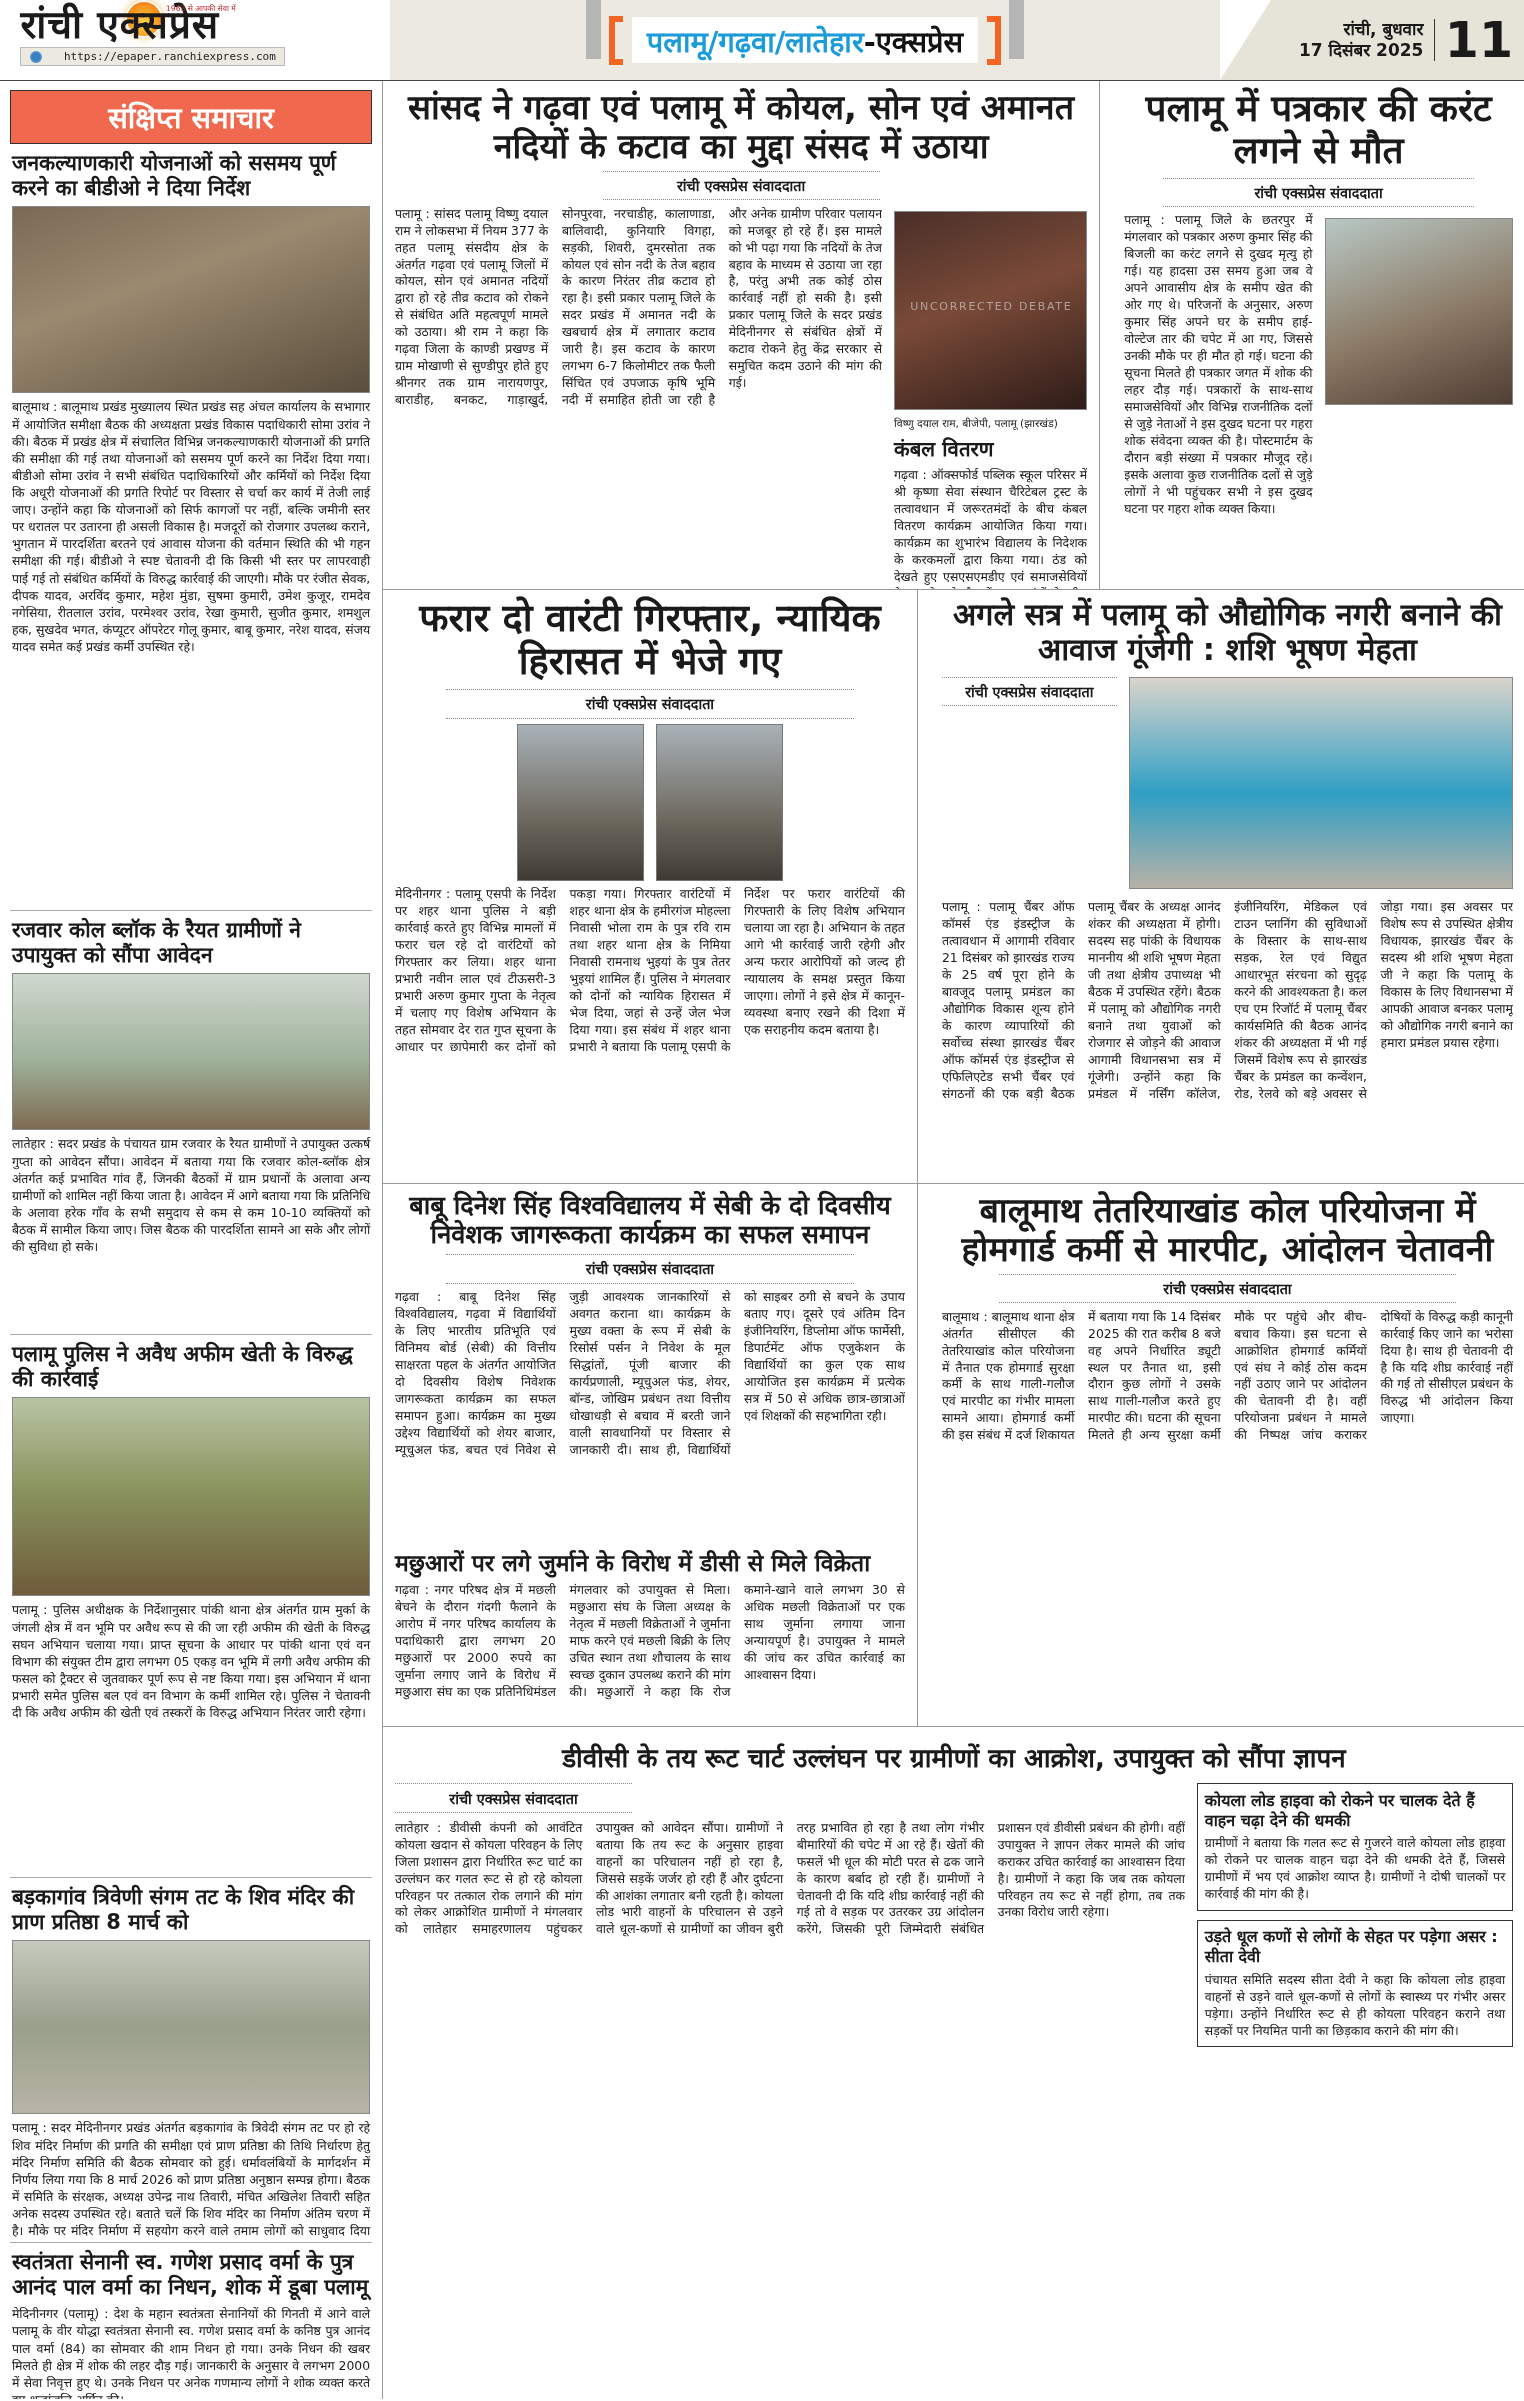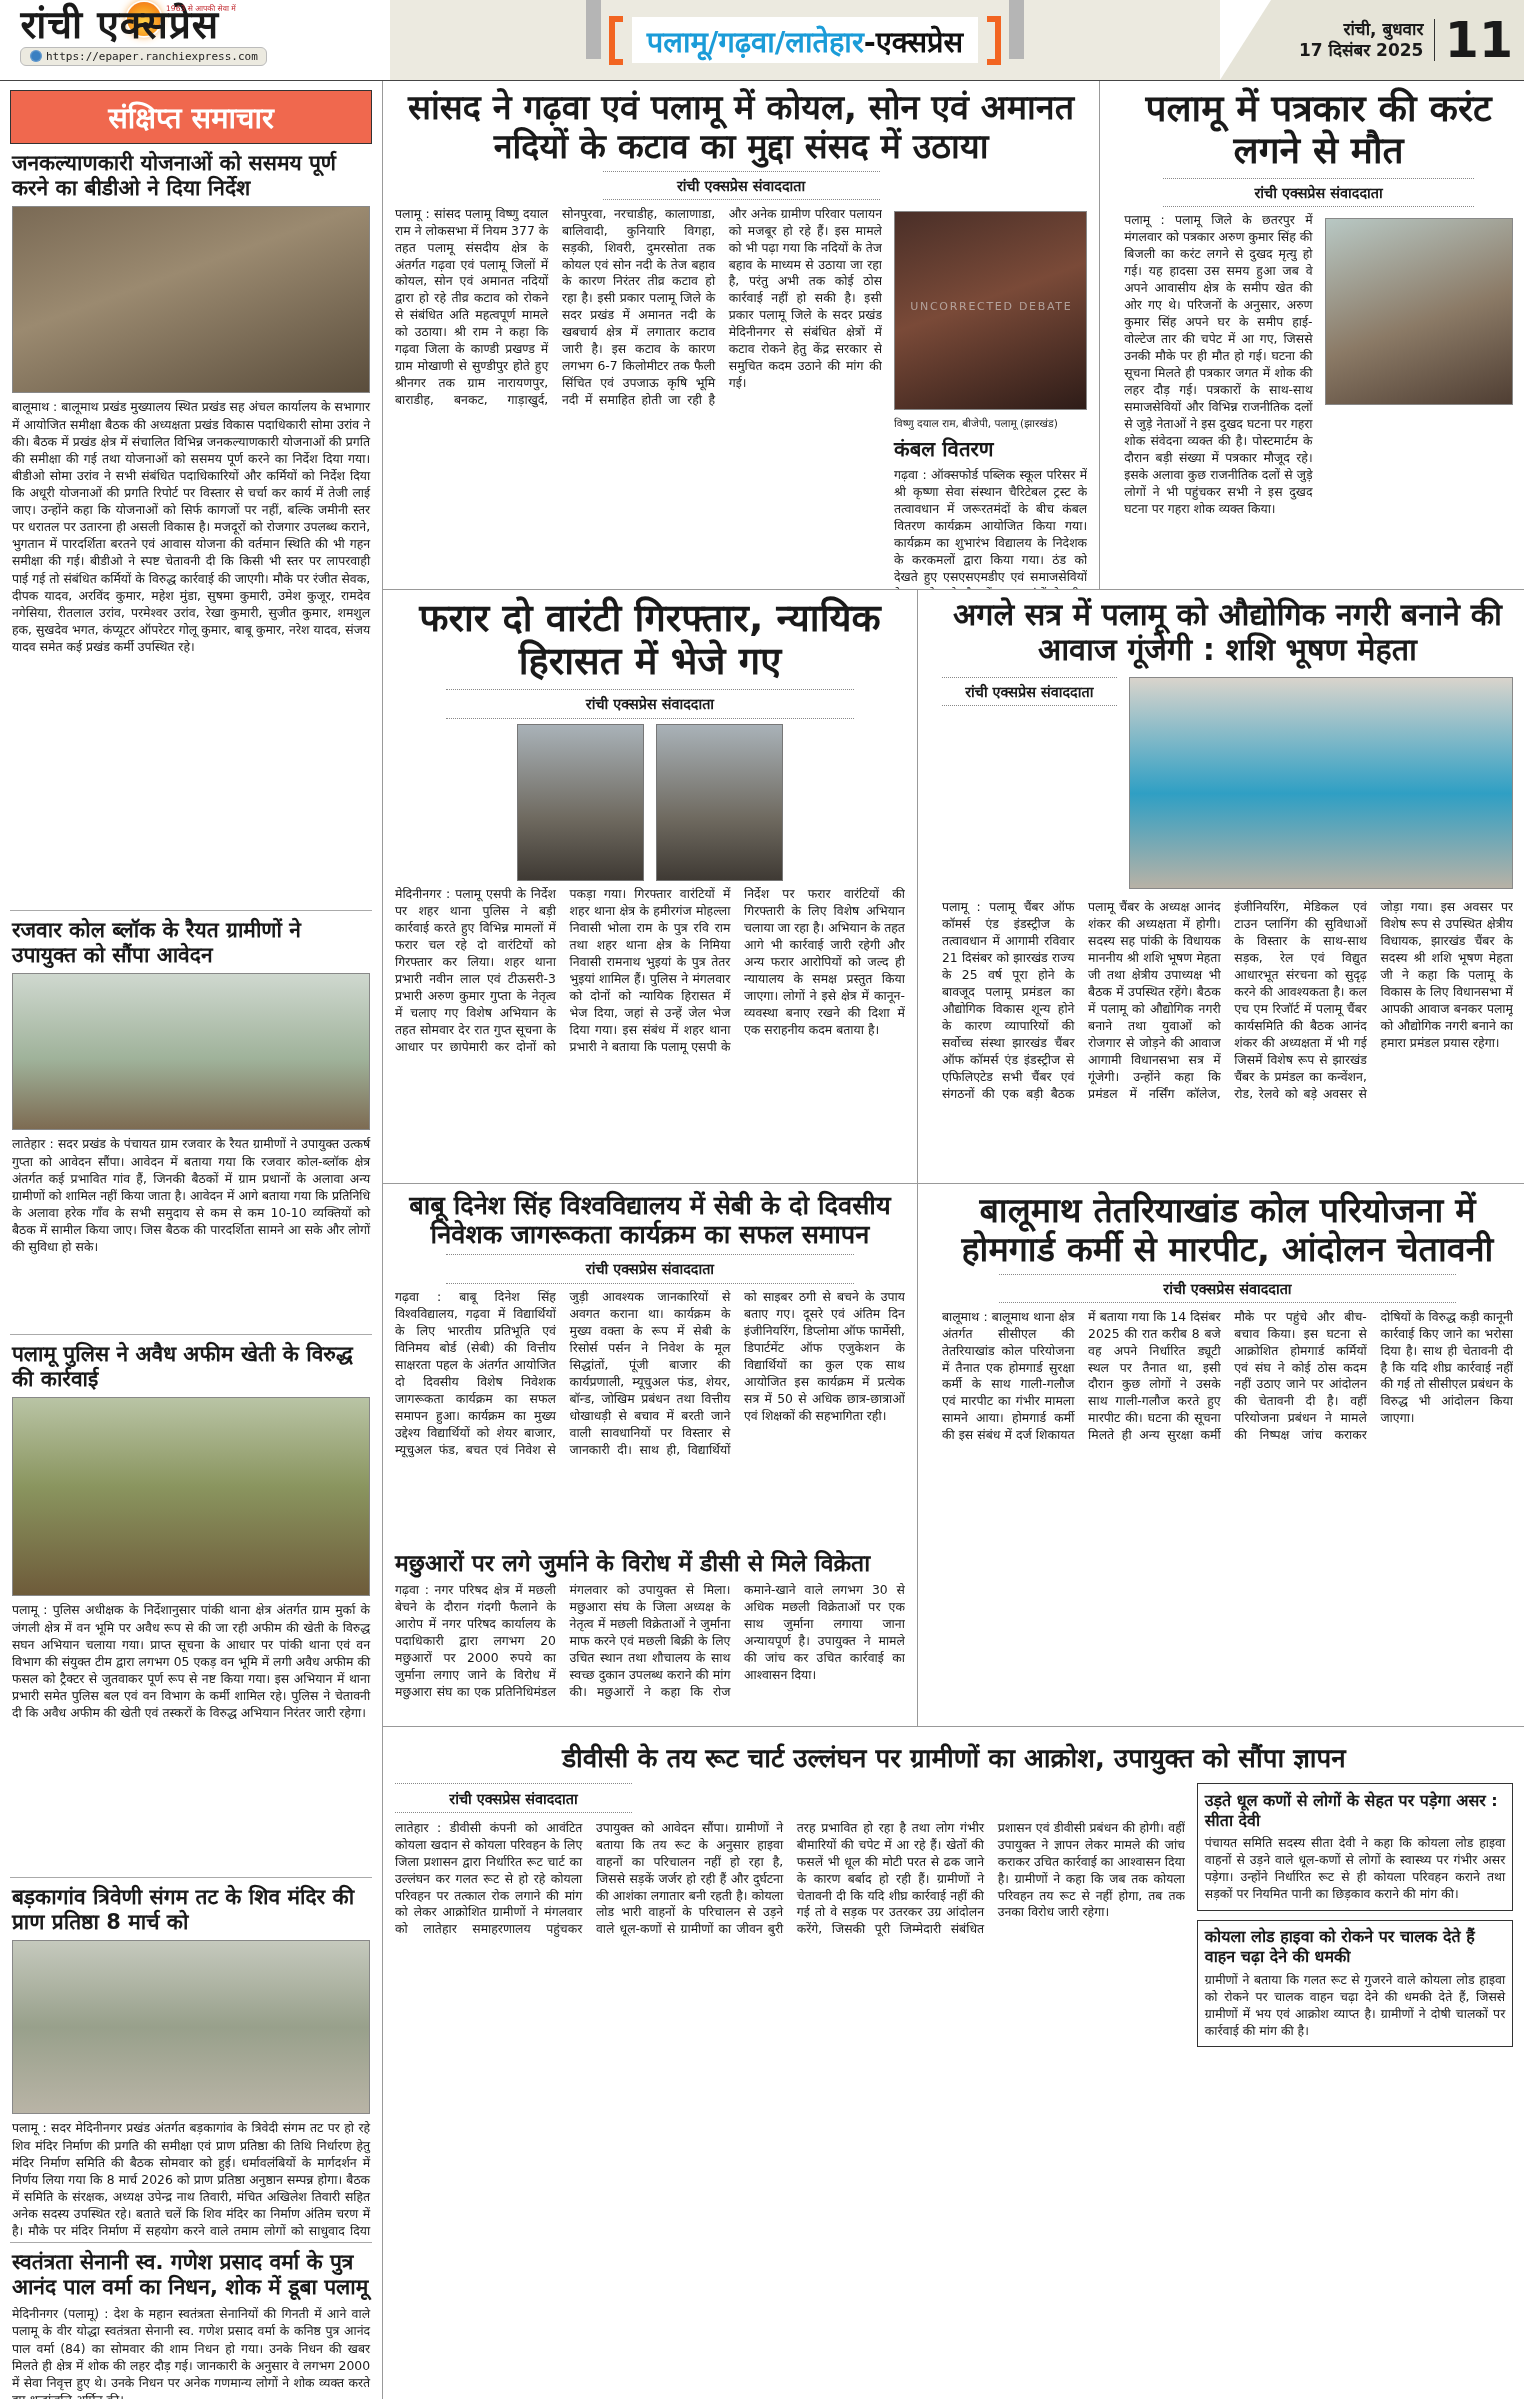--- a/index.html
+++ b/index.html
@@ -10,22 +10,22 @@
     position:relative; overflow:hidden; color:#1a1a1a;
   }
   
   .hdr { height:81px; display:flex; align-items:stretch; border-bottom:1.7px solid #444; }
   .hdr-left { width:390px; position:relative; padding:5.1px 8.5px 0 20.4px; }
   .logo { font-size:39px; font-weight:bold; letter-spacing:0.8px; line-height:1.0; position:relative; z-index:2; }
   .sun { position:absolute; left:127px; top:1.7px; width:34px; height:34px; border-radius:50%;
          background:radial-gradient(circle at 50% 60%, #ffd54a 0%, #f7941d 60%, #f26522 100%);
          box-shadow:0 0 0 1.7px #fff, 0 0 8.5px #f7941d; z-index:1; }
   .tagline { position:absolute; left:166px; top:3.4px; font-size:7.6px; color:#c1272d; z-index:3; white-space:nowrap; }
-  .urlbar { margin-top:3.4px; display:inline-flex; align-items:flex-start; gap:4px; background:#eceae0;
-            border:0.8px solid #bbb; border-radius:6px; padding:1.7px 8.5px; font-size:11px;
+  .urlbar { margin-top:3.4px; display:inline-flex; align-items:flex-end; gap:22px; background:#eceae0;
+            border:0.8px solid #bbb; border-radius:0; padding:1.7px 8.5px; font-size:11px;
             font-family:"DejaVu Sans Mono", monospace; color:#222; }
   .globe { width:12px; height:12px; border-radius:50%; background:#3a7fc1;
            box-shadow:inset 0 0 0 1.3px #fff3; position:relative; display:inline-block; }
   .hdr-mid { flex:1; display:flex; align-items:center; justify-content:center; gap:8.5px; background:#eceae0; }
   .bracket { width:13.6px; height:49px; border:6px solid #f26522; }
   .bracket.l { border-right:none; }
   .bracket.r { border-left:none; }
   .banner-box { background:#fff; padding:3.4px 15.3px; font-size:29px; font-weight:bold; }
   .banner-box .region { color:#1b9cd8; }
   .banner-box .suffix { color:#111; }
@@ -210,27 +210,27 @@
 
       <div class="art" style="height:670px">
         <div class="deck">डीवीसी के तय रूट चार्ट उल्लंघन पर ग्रामीणों का आक्रोश, उपायुक्त को सौंपा ज्ञापन</div>
         <div class="row" style="margin-top:8.5px">
           <div style="flex:4">
             <div class="byline" style="width:30%; margin:0 0 6.8px">रांची एक्सप्रेस संवाददाता</div>
             <div class="bodytxt cols4" style="height:475px; overflow:hidden">लातेहार : डीवीसी कंपनी को आवंटित कोयला खदान से कोयला परिवहन के लिए जिला प्रशासन द्वारा निर्धारित रूट चार्ट का उल्लंघन कर गलत रूट से हो रहे कोयला परिवहन पर तत्काल रोक लगाने की मांग को लेकर आक्रोशित ग्रामीणों ने मंगलवार को लातेहार समाहरणालय पहुंचकर उपायुक्त को आवेदन सौंपा। ग्रामीणों ने बताया कि तय रूट के अनुसार हाइवा वाहनों का परिचालन नहीं हो रहा है, जिससे सड़कें जर्जर हो रही हैं और दुर्घटना की आशंका लगातार बनी रहती है। कोयला लोड भारी वाहनों के परिचालन से उड़ने वाले धूल-कणों से ग्रामीणों का जीवन बुरी तरह प्रभावित हो रहा है तथा लोग गंभीर बीमारियों की चपेट में आ रहे हैं। खेतों की फसलें भी धूल की मोटी परत से ढक जाने के कारण बर्बाद हो रही हैं। ग्रामीणों ने चेतावनी दी कि यदि शीघ्र कार्रवाई नहीं की गई तो वे सड़क पर उतरकर उग्र आंदोलन करेंगे, जिसकी पूरी जिम्मेदारी संबंधित प्रशासन एवं डीवीसी प्रबंधन की होगी। वहीं उपायुक्त ने ज्ञापन लेकर मामले की जांच कराकर उचित कार्रवाई का आश्वासन दिया है। ग्रामीणों ने कहा कि जब तक कोयला परिवहन तय रूट से नहीं होगा, तब तक उनका विरोध जारी रहेगा।</div>
           </div>
           <div style="flex:1.6">
             <div class="boxed">
+              <h4>कोयला लोड हाइवा को रोकने पर चालक देते हैं वाहन चढ़ा देने की धमकी</h4>
+              <div class="bodytxt">ग्रामीणों ने बताया कि गलत रूट से गुजरने वाले कोयला लोड हाइवा को रोकने पर चालक वाहन चढ़ा देने की धमकी देते हैं, जिससे ग्रामीणों में भय एवं आक्रोश व्याप्त है। ग्रामीणों ने दोषी चालकों पर कार्रवाई की मांग की है।</div>
+            </div>
+            <div class="boxed">
               <h4>उड़ते धूल कणों से लोगों के सेहत पर पड़ेगा असर : सीता देवी</h4>
               <div class="bodytxt">पंचायत समिति सदस्य सीता देवी ने कहा कि कोयला लोड हाइवा वाहनों से उड़ने वाले धूल-कणों से लोगों के स्वास्थ्य पर गंभीर असर पड़ेगा। उन्होंने निर्धारित रूट से ही कोयला परिवहन कराने तथा सड़कों पर नियमित पानी का छिड़काव कराने की मांग की।</div>
             </div>
-            <div class="boxed">
-              <h4>कोयला लोड हाइवा को रोकने पर चालक देते हैं वाहन चढ़ा देने की धमकी</h4>
-              <div class="bodytxt">ग्रामीणों ने बताया कि गलत रूट से गुजरने वाले कोयला लोड हाइवा को रोकने पर चालक वाहन चढ़ा देने की धमकी देते हैं, जिससे ग्रामीणों में भय एवं आक्रोश व्याप्त है। ग्रामीणों ने दोषी चालकों पर कार्रवाई की मांग की है।</div>
-            </div>
           </div>
         </div>
       </div>
 
     </div>
   </div>
 </div>
 
 
 </body></html>

